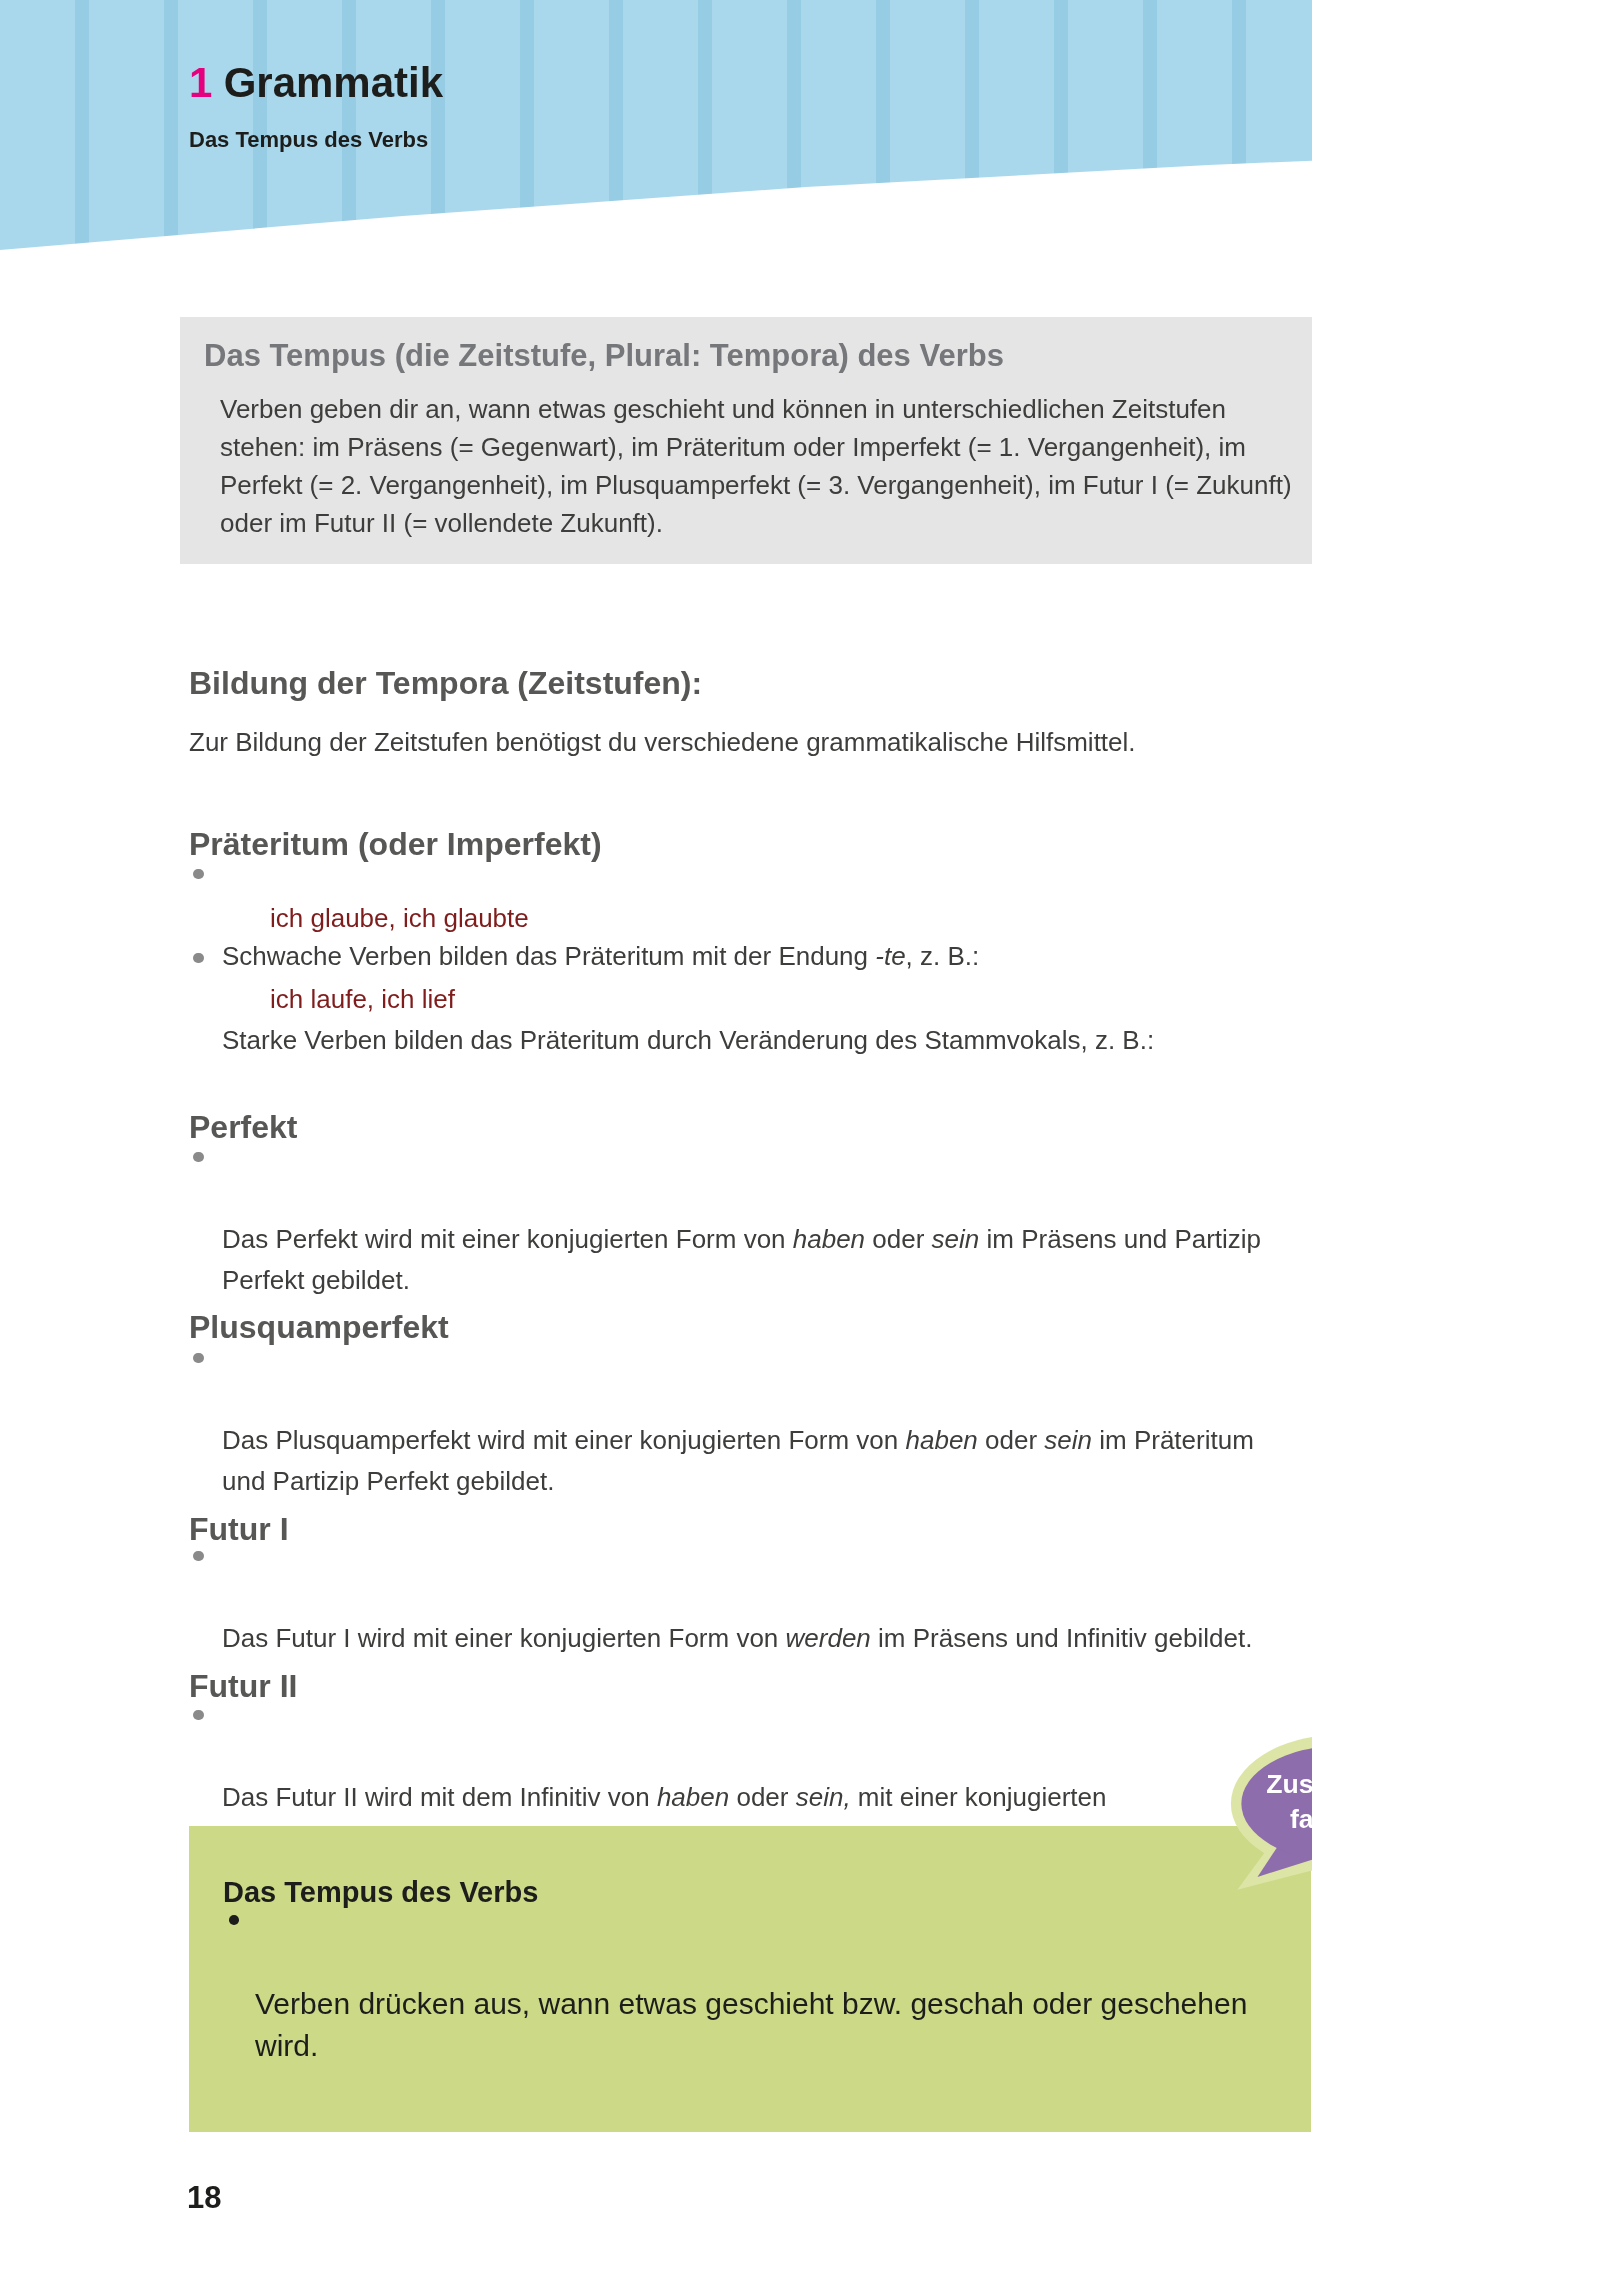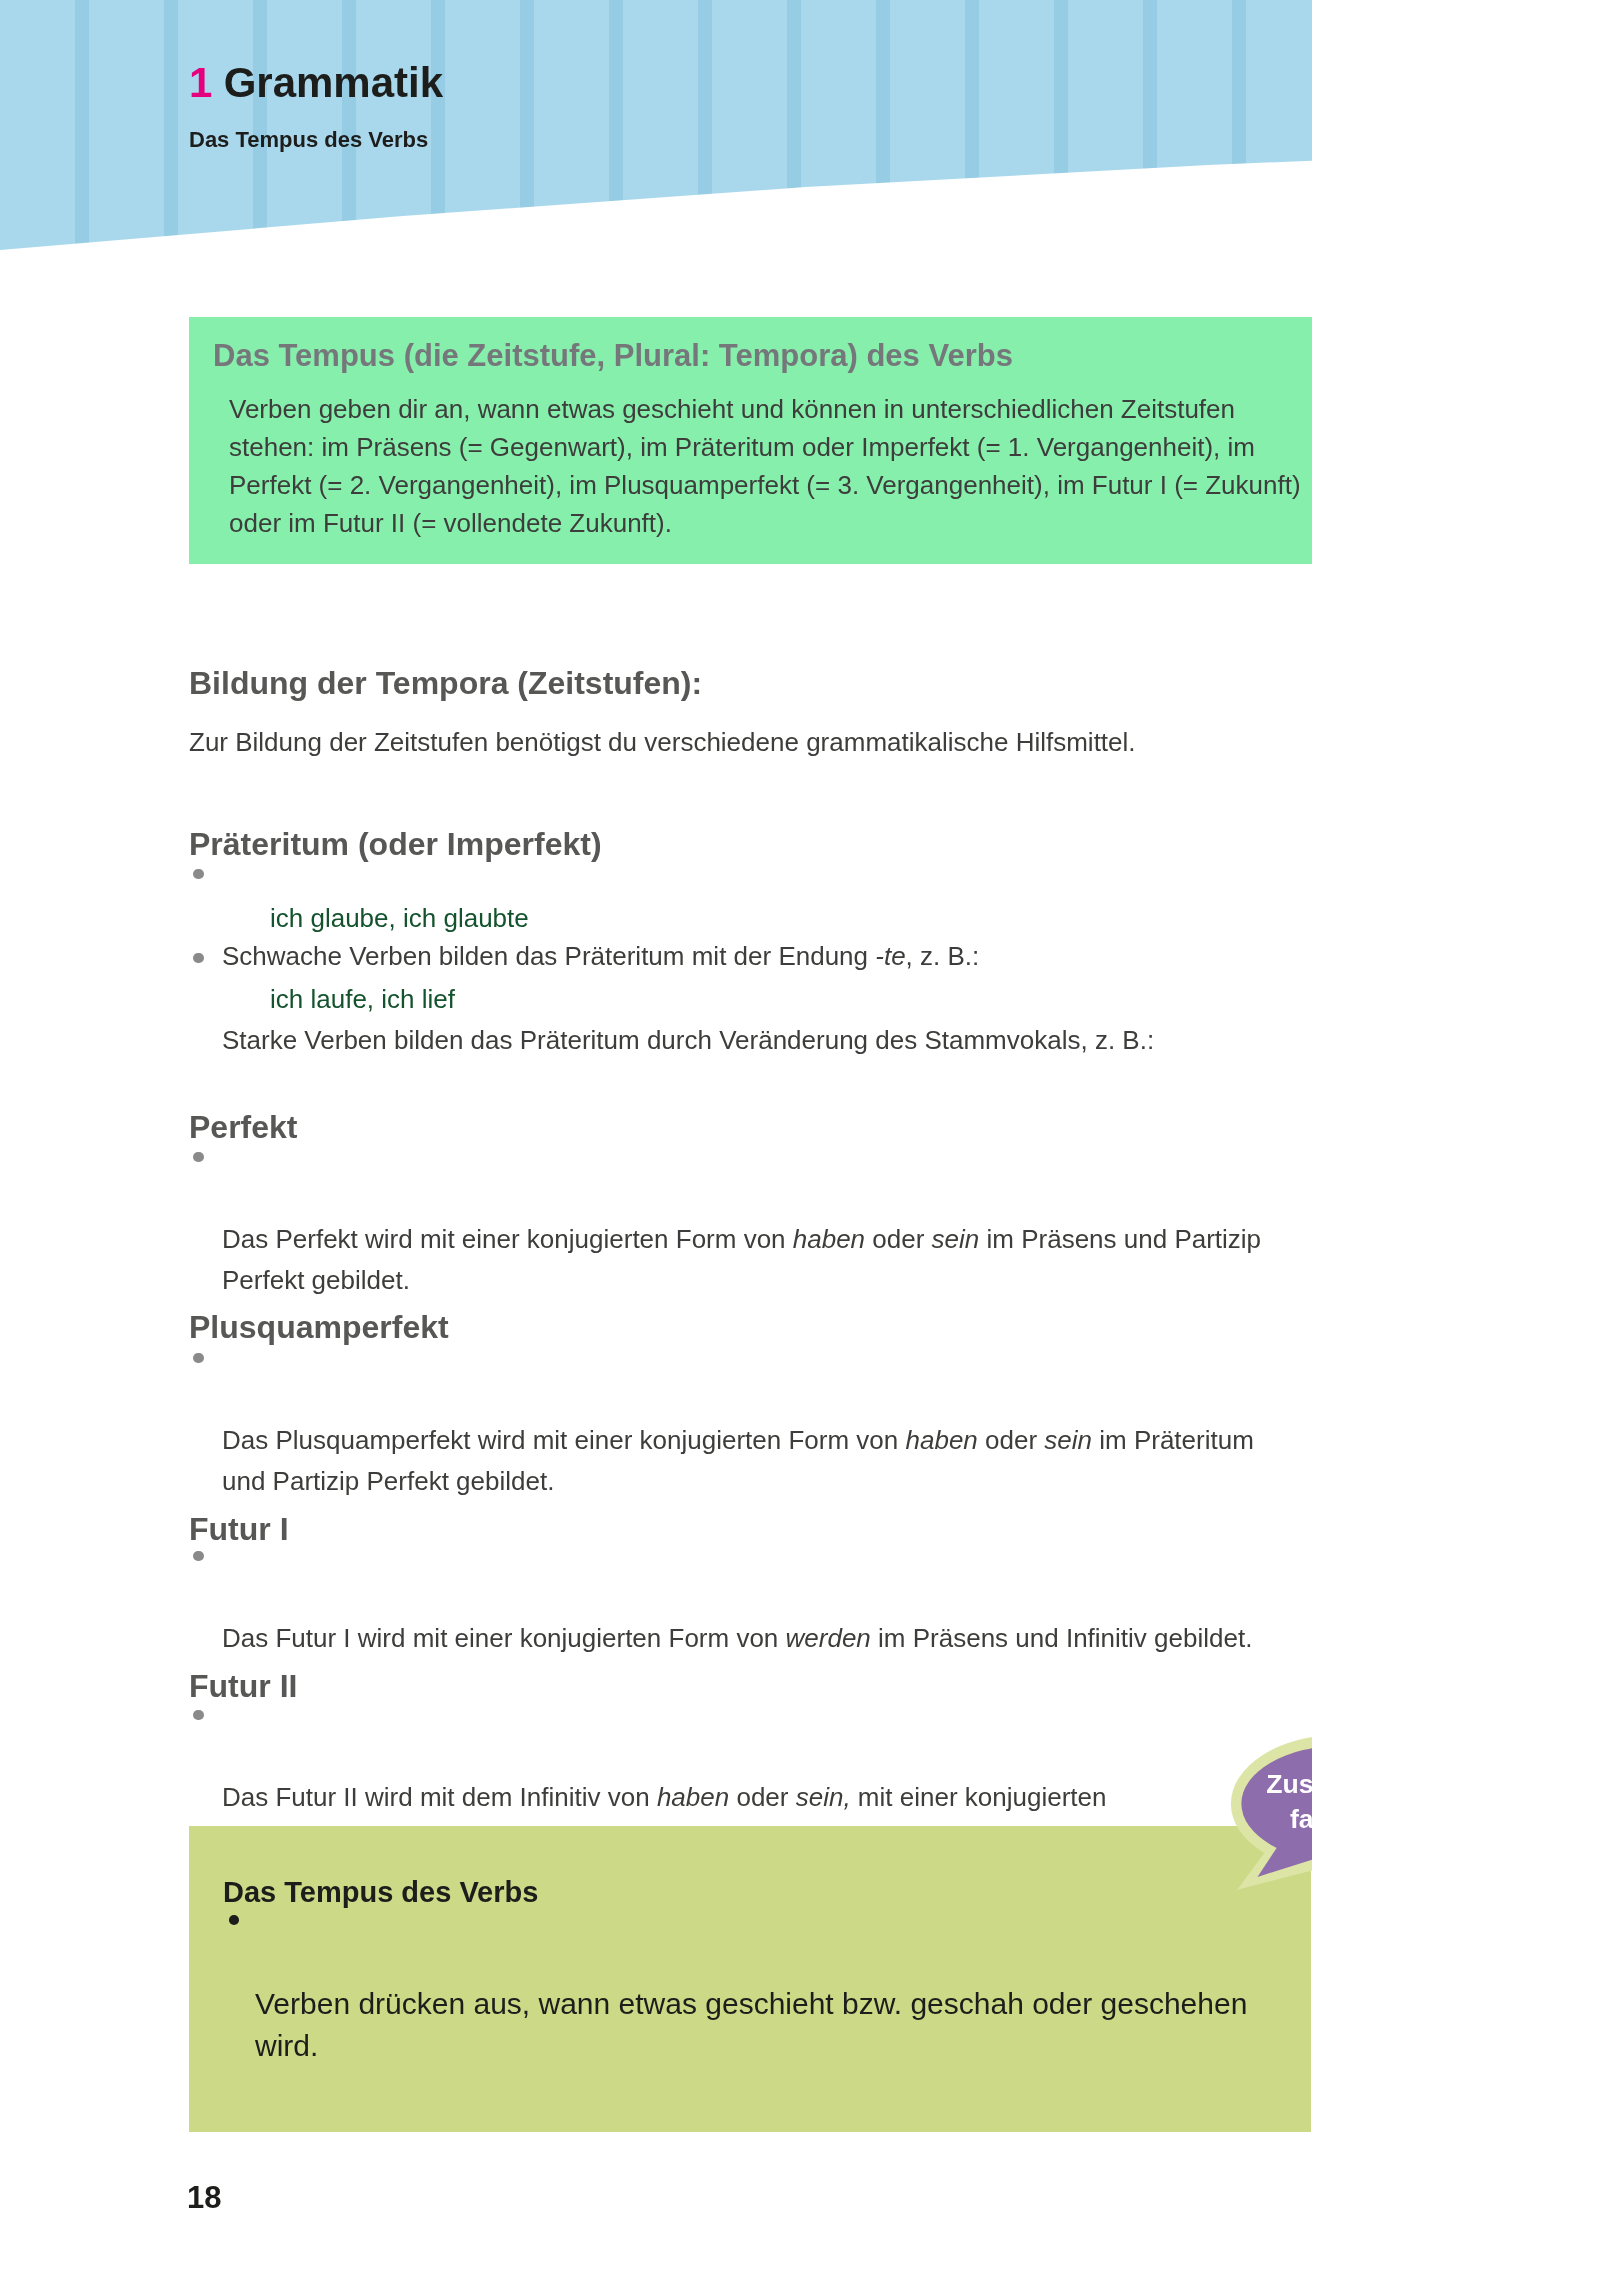--- a/index.html
+++ b/index.html
@@ -17,35 +17,35 @@
       #96cce4 75px, #96cce4 89px);
     clip-path:polygon(0 0, 100% 0, 100% 148px, 74.7% 165px, 49.8% 187px, 24.9% 216px, 0 250px);
   }
   .chapter { position:absolute; left:189px; top:58px; font-size:42px; font-weight:bold; line-height:50px; white-space:nowrap; }
   .chapter .num { color:#e5007d; margin-right:11.3px; }
   .chapter .ttl { color:#1d1d1b; }
   .subtitle { position:absolute; left:189px; top:127px; font-size:22px; font-weight:bold; color:#1d1d1b; }
 
   
   .intro-box {
-    position:absolute; left:189px; top:317px; width:1254px; height:247px;
-    background:#86efac; box-sizing:border-box; padding:21px 24px 0 24px;
+    position:absolute; left:180px; top:317px; width:1254px; height:247px;
+    background:#e5e5e5; box-sizing:border-box; padding:21px 24px 0 24px;
   }
   .intro-title { font-size:31px; font-weight:bold; color:#76777b; margin:0 0 13px 0; }
   .intro-body { font-size:26px; line-height:38px; color:#3d3d3b; white-space:pre-line; margin:16px; width:1208px; }
 
   
   .sec-h { position:absolute; left:189px; font-size:32px; font-weight:bold; color:#575756; white-space:nowrap; }
   .para  { position:absolute; left:189px; font-size:26px; line-height:41px; color:#3d3d3b; white-space:pre-line; }
   .bullet { position:absolute; left:222px; width:1225px; font-size:26px; line-height:41px; color:#3d3d3b; white-space:pre-line; }
   .bullet .dot {
     position:absolute; left:-29px; top:14.5px; width:10.5px; height:10.5px;
     border-radius:50%; background:#8a8a8a;
   }
-  .example { position:absolute; left:270px; font-size:26px; line-height:41px; color:#14532d; white-space:nowrap; }
+  .example { position:absolute; left:270px; font-size:26px; line-height:41px; color:#7f1d1d; white-space:nowrap; }
   .it { font-style:italic; }
 
   
   .bubble { position:absolute; left:1229px; top:1732px; width:230px; height:161px; z-index:5; }
   .bubble svg { position:absolute; left:0; top:0; }
   .bubble .bline {
     position:absolute; left:0; width:224px; text-align:center;
     font-size:26.6px; font-weight:bold; color:#ffffff; z-index:2;
   }
   .bubble .l1 { top:37px; }

